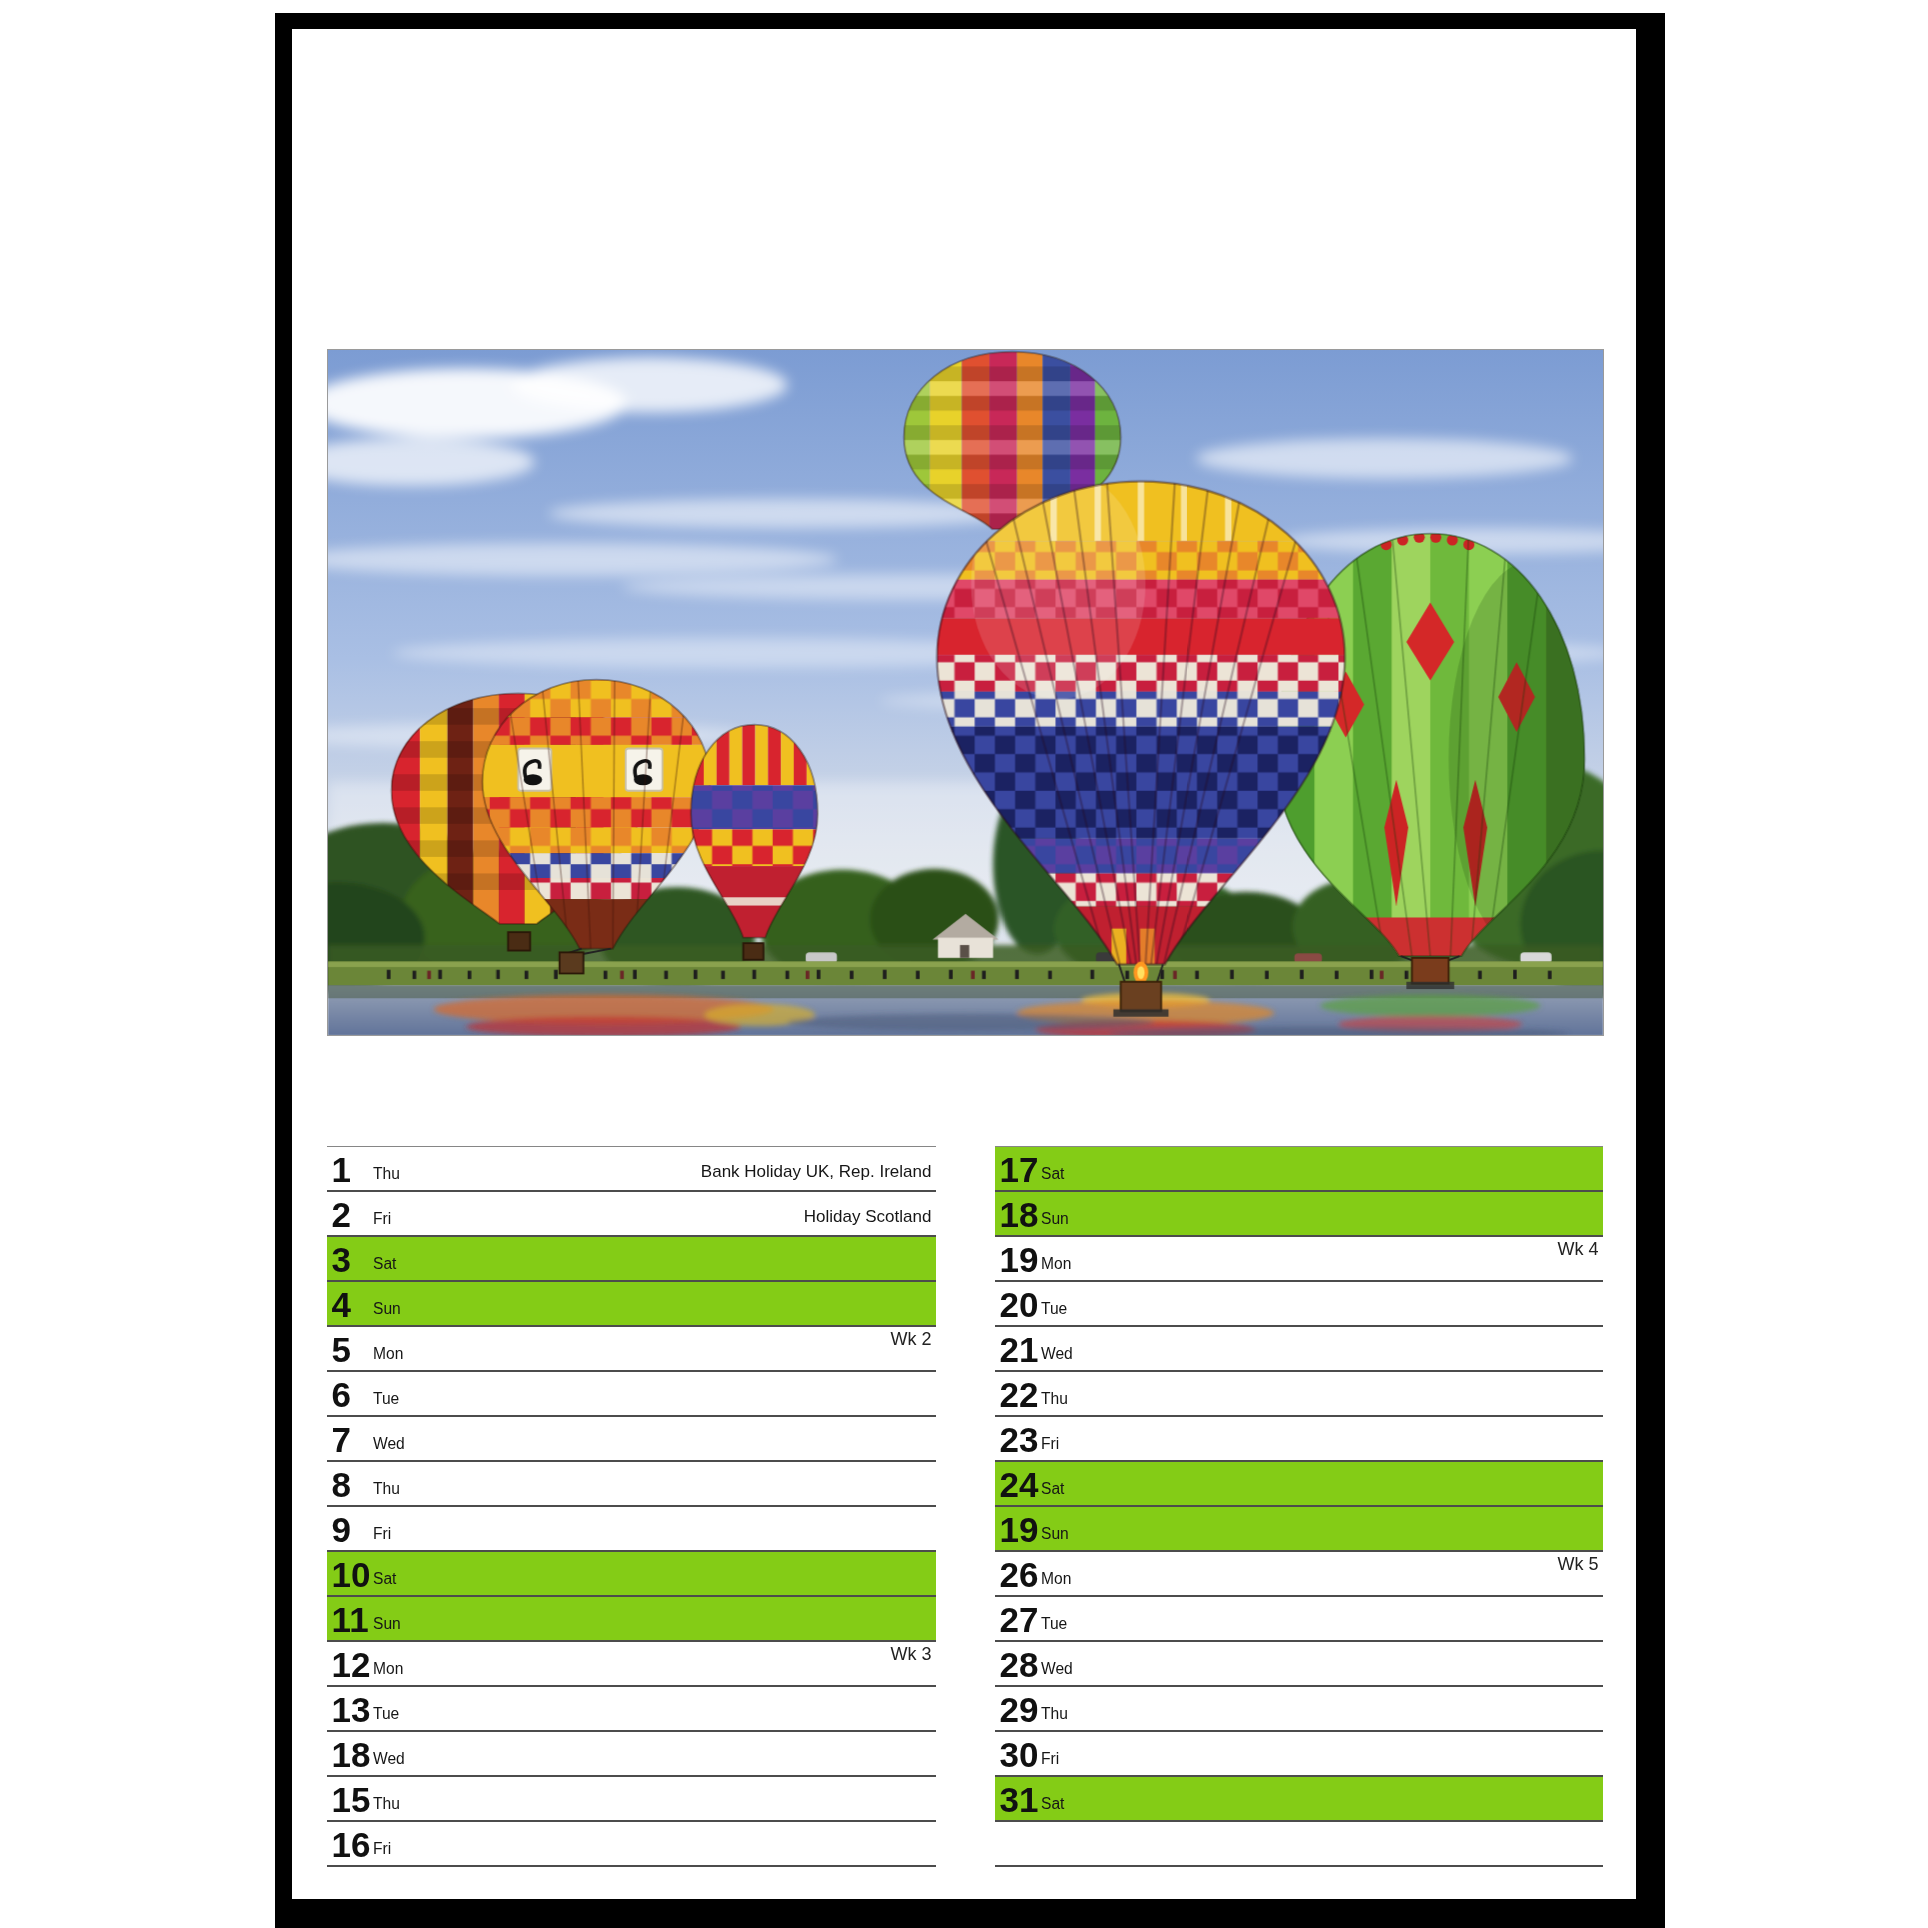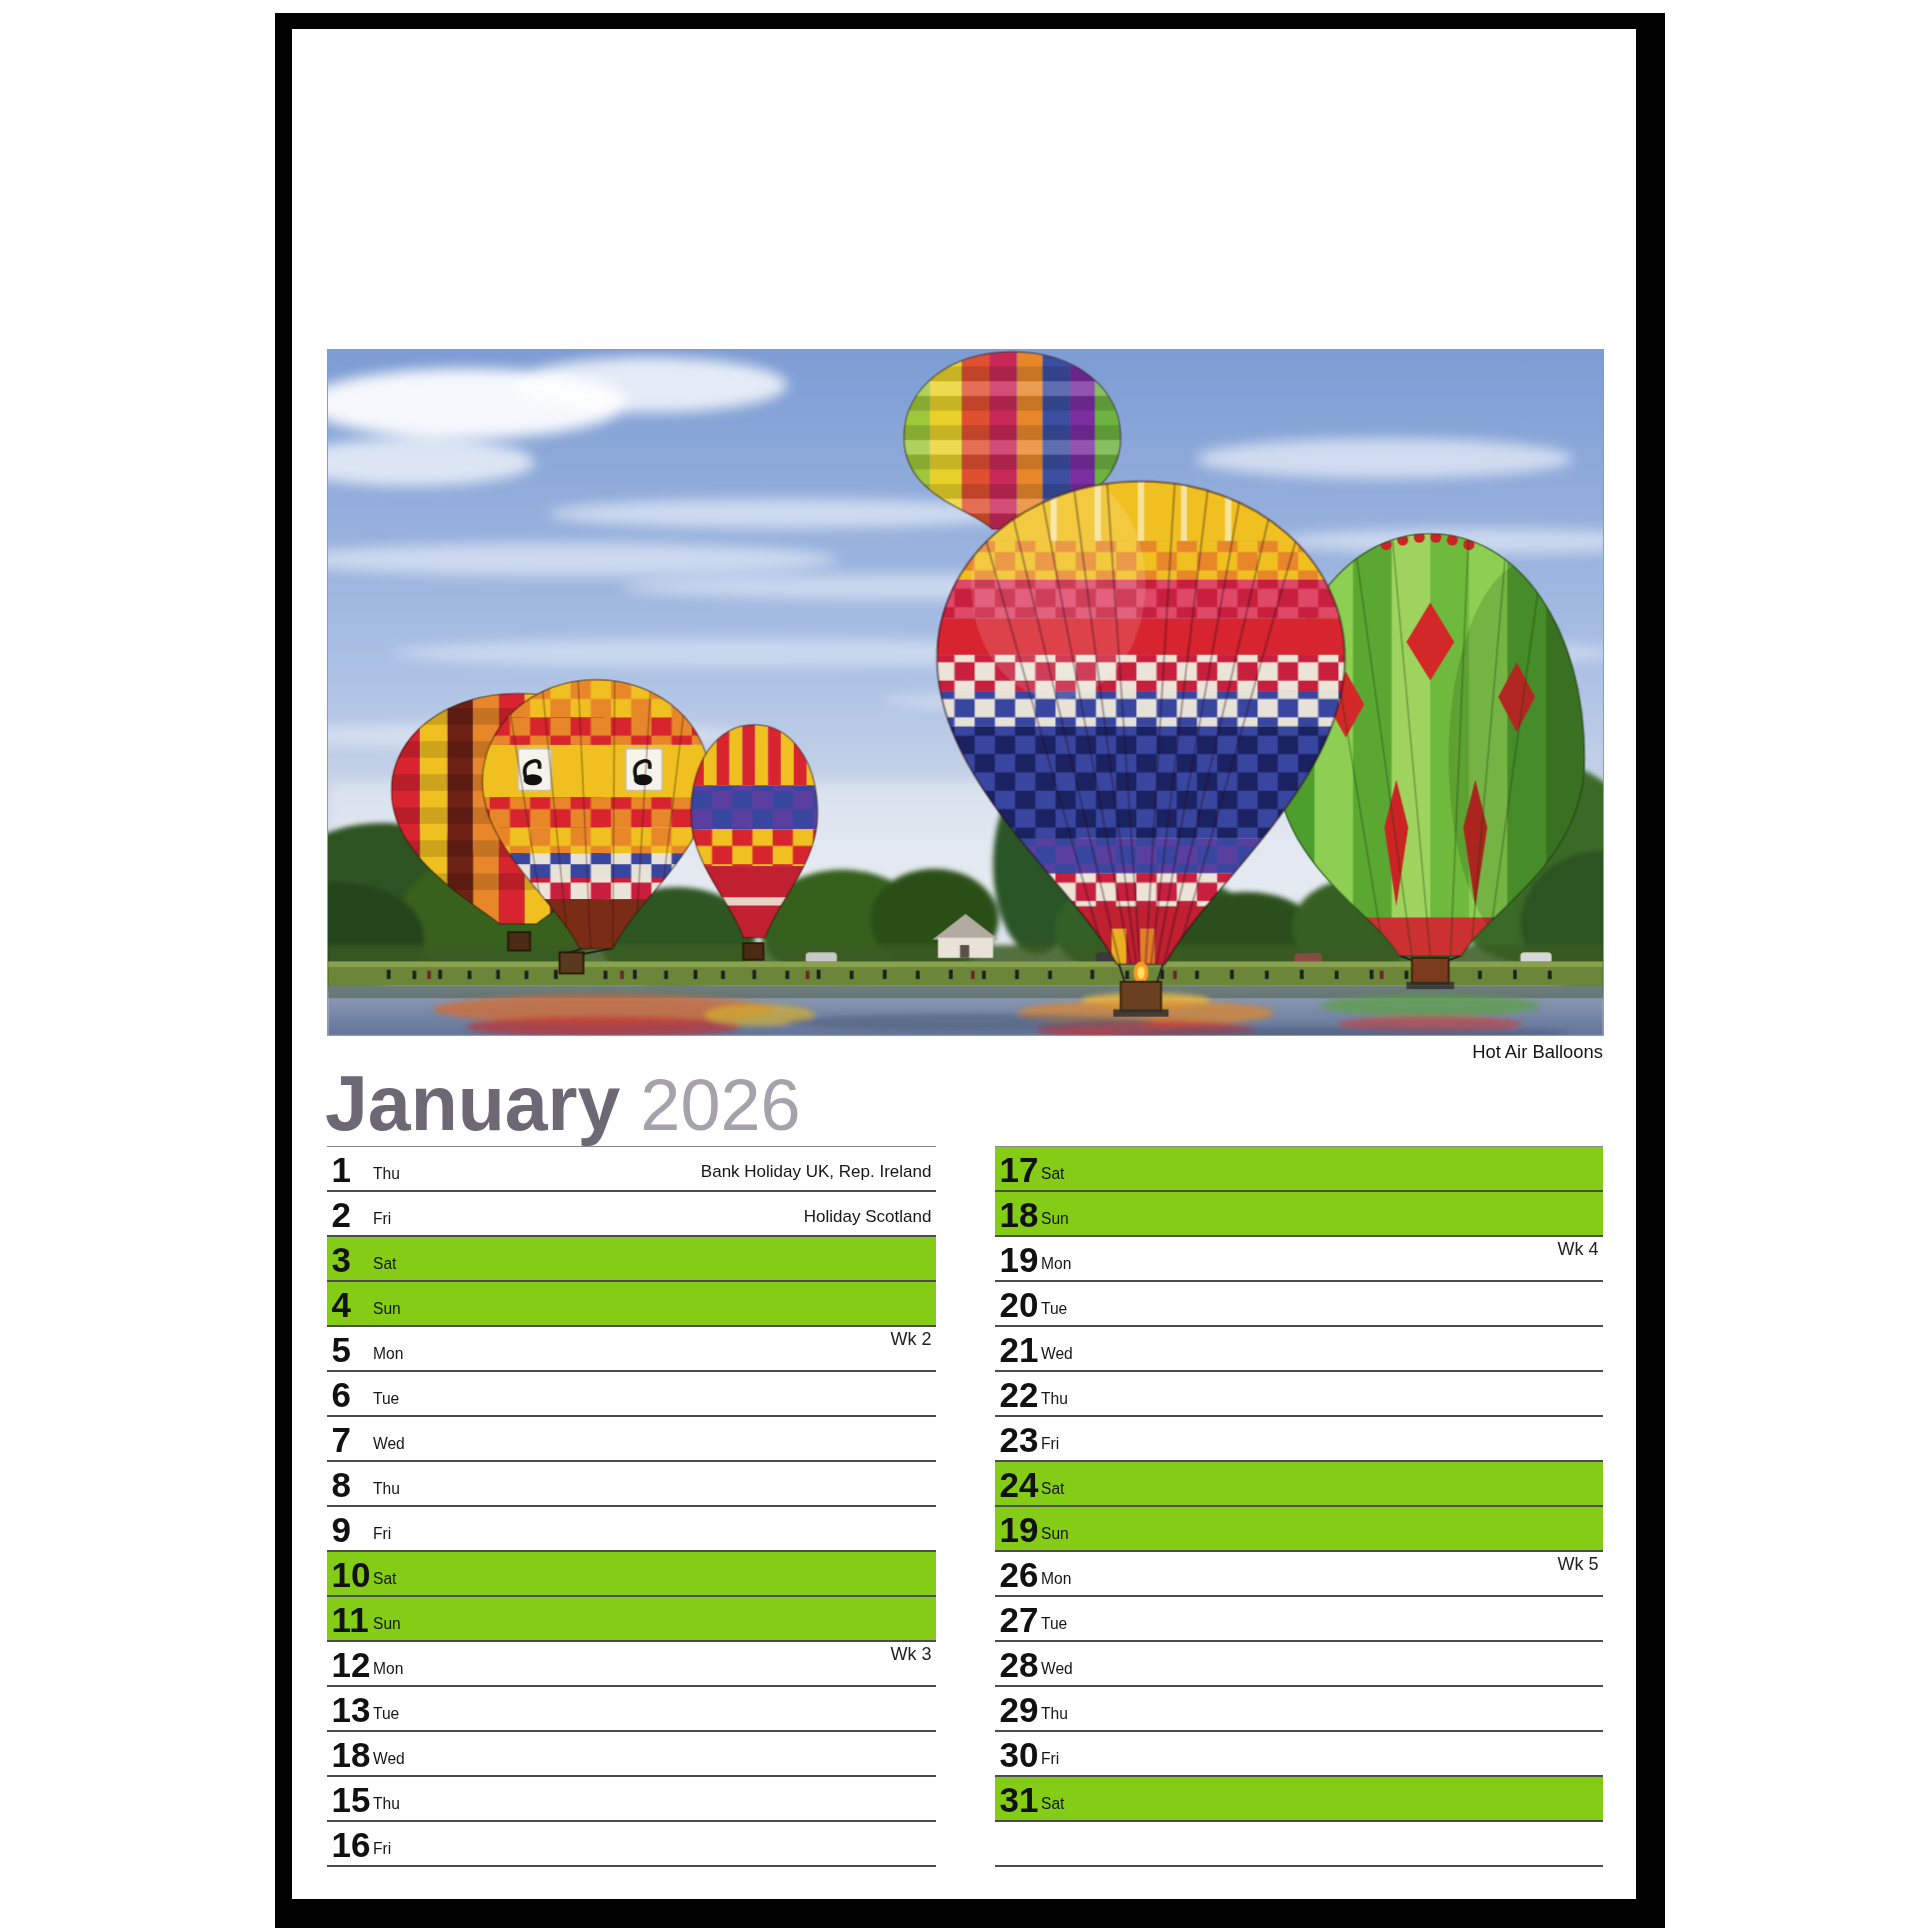--- a/index.html
+++ b/index.html
@@ -407,25 +407,21 @@
           <ellipse cx="885" cy="678" rx="8" ry="12" fill="#ff9820"></ellipse>
           <ellipse cx="885" cy="678" rx="4" ry="7" fill="#ffe060"></ellipse>
           <line x1="861" y1="669" x2="868" y2="690" stroke="#222" stroke-width="2"></line>
           <line x1="909" y1="669" x2="902" y2="690" stroke="#222" stroke-width="2"></line>
           <rect x="863" y="688" width="44" height="32" fill="#6a4020" stroke="#3a2208" stroke-width="2"></rect>
           <rect x="855" y="718" width="60" height="8" fill="#2e2e2e" opacity="0.85"></rect>
         </g>
       </svg>
     </div>
 
-    <div class="caption">Hot Air Balloons</div>
-
-    <div class="title">
-      <span class="month">January</span><span class="year">2026</span>
-    </div>
+
 
     <div class="col col-left">
         <div class="row">
           <span class="num">1</span>
           <span class="dow">Thu</span>
           <span class="note">Bank Holiday UK, Rep. Ireland</span>
         </div>
         <div class="row">
           <span class="num">2</span>
           <span class="dow">Fri</span>

